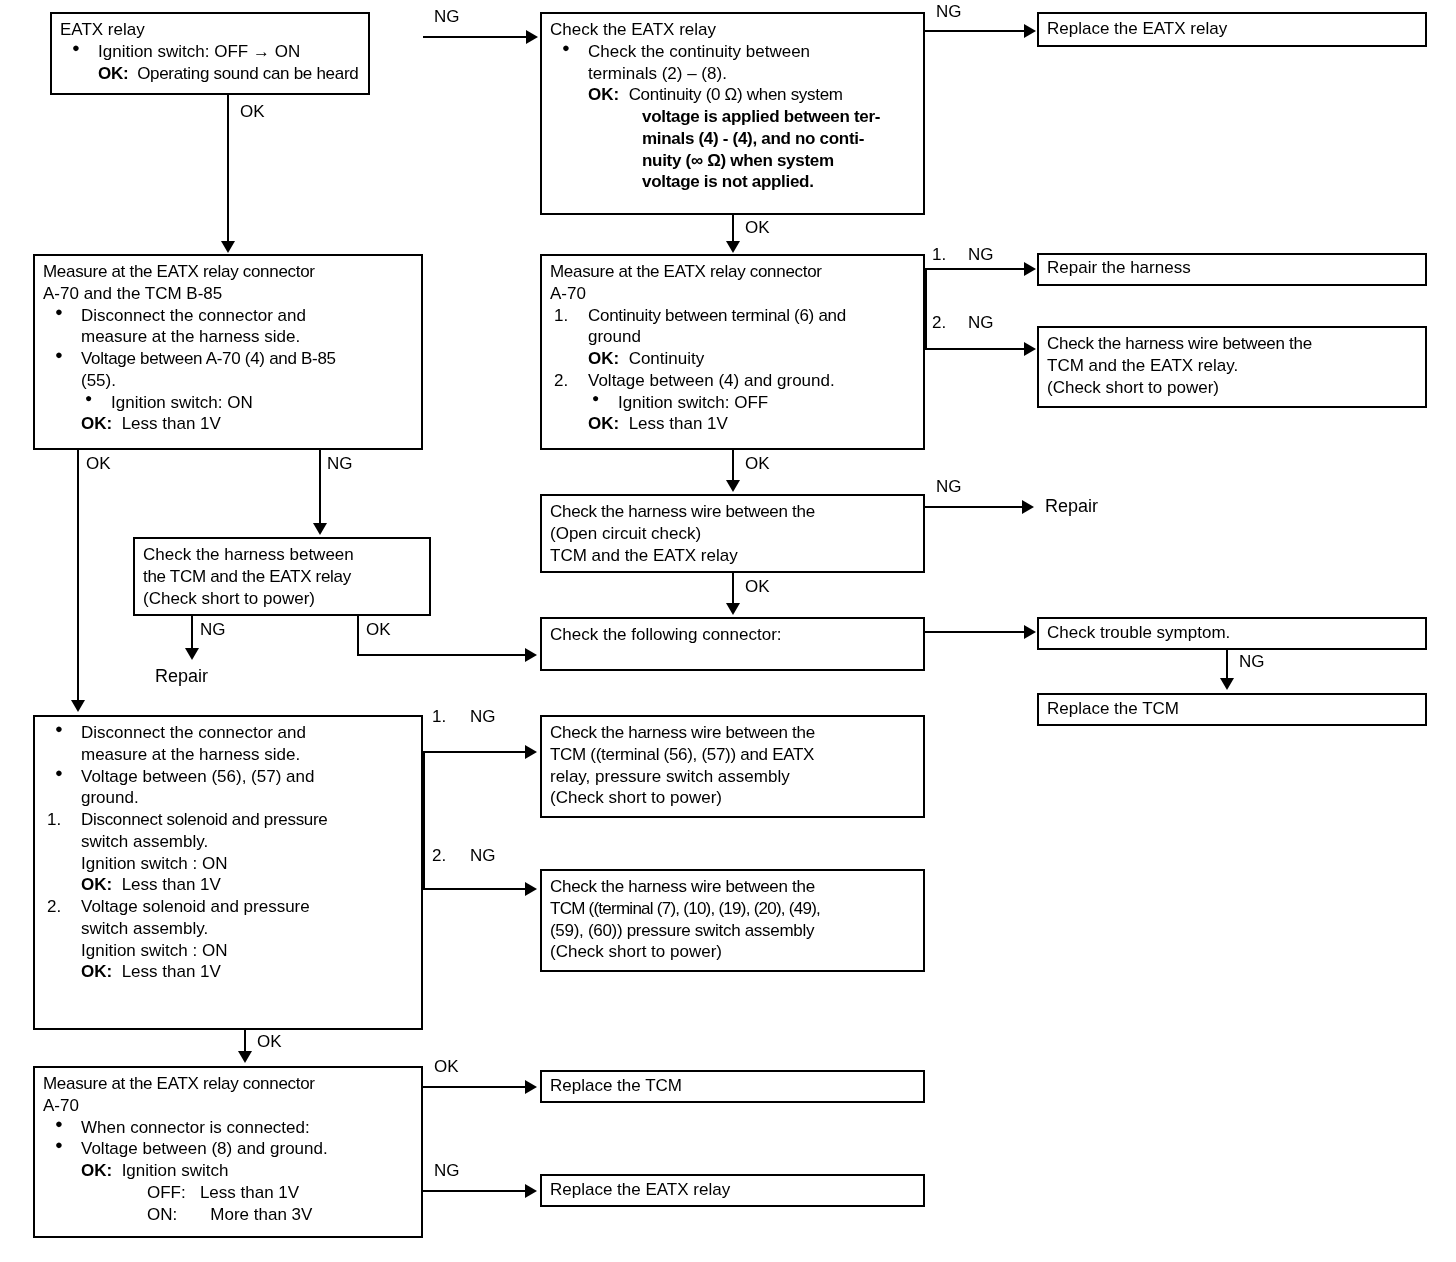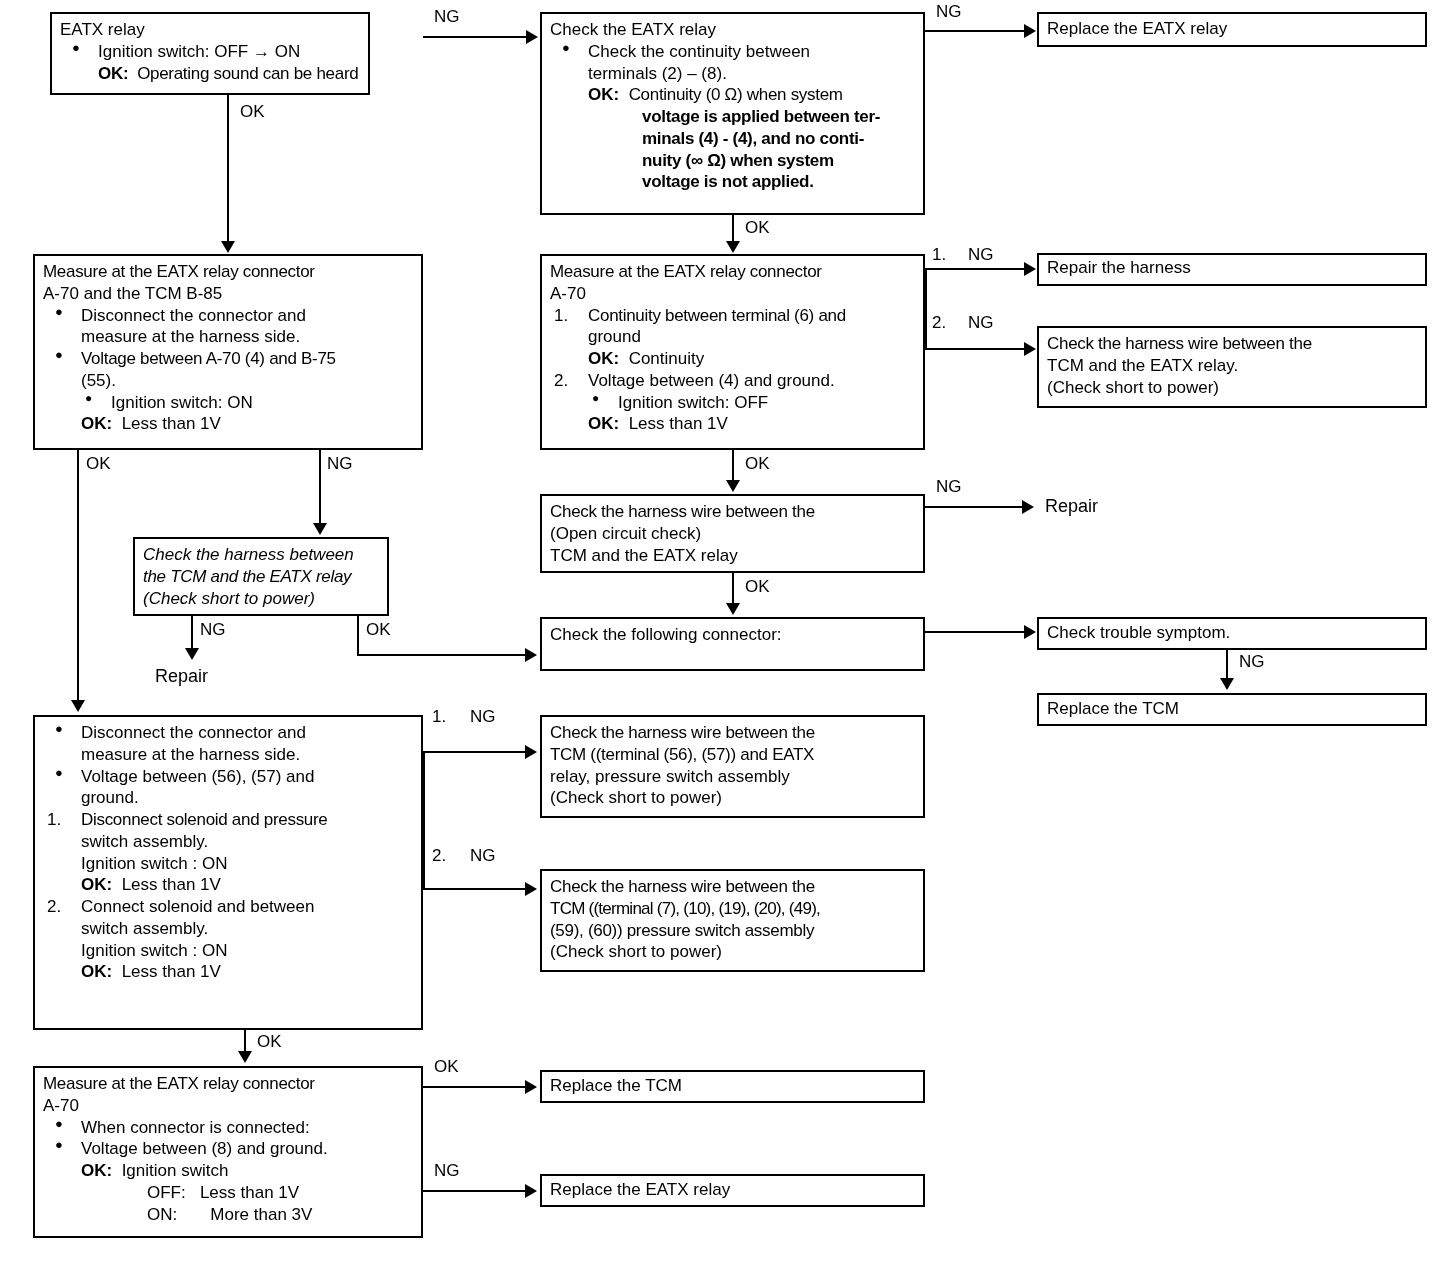--- a/index.html
+++ b/index.html
@@ -132,21 +132,21 @@
 
   <div class="box" style="left:1037px; top:12px; width:390px; height:35px; padding-top:4px;">
     <span class="ln hdr">Replace the EATX relay</span>
   </div>
 
   <div class="box" style="left:33px; top:254px; width:390px; height:196px;">
     <span class="ln hdr tight">Measure at the EATX relay connector</span>
     <span class="ln hdr">A-70 and the TCM B-85</span>
     <span class="ln bul just" style="padding-right:4px;">Disconnect the connector and</span>
     <span class="ln ind">measure at the harness side.</span>
-    <span class="ln bul tight">Voltage between A-70 (4) and B-75</span>
+    <span class="ln bul tight">Voltage between A-70 (4) and B-85</span>
     <span class="ln ind">(55).</span>
     <span class="ln bul2">Ignition switch: ON</span>
     <span class="ln ind"><b>OK:</b>&nbsp;&nbsp;<span>Less than 1V</span></span>
   </div>
 
   <div class="box" style="left:540px; top:254px; width:385px; height:196px;">
     <span class="ln hdr tight">Measure at the EATX relay connector</span>
     <span class="ln hdr">A-70</span>
     <span class="ln num"><span class="n">1.</span><span class="tight">Continuity between terminal (6) and</span></span>
     <span class="ln ind">ground</span>
@@ -165,21 +165,21 @@
     <span class="ln hdr">TCM and the EATX relay.</span>
     <span class="ln hdr">(Check short to power)</span>
   </div>
 
   <div class="box" style="left:540px; top:494px; width:385px; height:79px;">
     <span class="ln hdr tight">Check the harness wire between the</span>
     <span class="ln hdr">(Open circuit check)</span>
     <span class="ln hdr">TCM and the EATX relay</span>
   </div>
 
-  <div class="box" style="left:133px; top:537px; width:256px; height:79px;font-style:italic;">
+  <div class="box" style="left:133px; top:537px; width:298px; height:79px;">
     <span class="ln hdr">Check the harness between</span>
     <span class="ln hdr tight">the TCM and the EATX relay</span>
     <span class="ln hdr">(Check short to power)</span>
   </div>
 
   <div class="box" style="left:540px; top:617px; width:385px; height:54px;">
     <span class="ln hdr">Check the following connector:</span>
   </div>
 
   <div class="box" style="left:1037px; top:617px; width:390px; height:33px; padding-top:3px;">
@@ -192,21 +192,21 @@
 
   <div class="box" style="left:33px; top:715px; width:390px; height:315px;">
     <span class="ln bul just" style="padding-right:4px;">Disconnect the connector and</span>
     <span class="ln ind">measure at the harness side.</span>
     <span class="ln bul just" style="padding-right:4px;">Voltage between (56), (57) and</span>
     <span class="ln ind">ground.</span>
     <span class="ln num"><span class="n">1.</span><span class="tight">Disconnect solenoid and pressure</span></span>
     <span class="ln ind">switch assembly.</span>
     <span class="ln ind">Ignition switch : ON</span>
     <span class="ln ind"><b>OK:</b>&nbsp;&nbsp;<span>Less than 1V</span></span>
-    <span class="ln num just" style="padding-right:4px;"><span class="n">2.</span><span>Connect solenoid and between</span></span>
+    <span class="ln num just" style="padding-right:4px;"><span class="n">2.</span><span>Voltage solenoid and pressure</span></span>
     <span class="ln ind">switch assembly.</span>
     <span class="ln ind">Ignition switch : ON</span>
     <span class="ln ind"><b>OK:</b>&nbsp;&nbsp;<span>Less than 1V</span></span>
   </div>
 
   <div class="box" style="left:540px; top:715px; width:385px; height:103px;">
     <span class="ln hdr tight">Check the harness wire between the</span>
     <span class="ln hdr tight">TCM ((terminal (56), (57)) and EATX</span>
     <span class="ln hdr">relay, pressure switch assembly</span>
     <span class="ln hdr">(Check short to power)</span>

